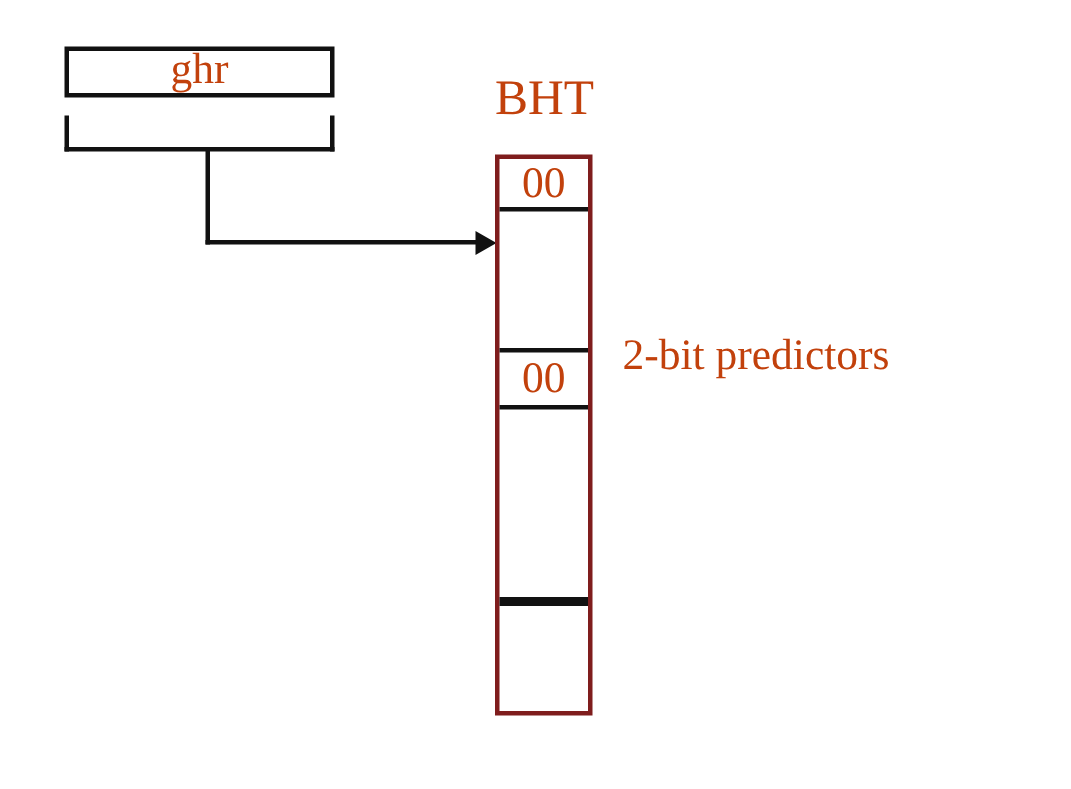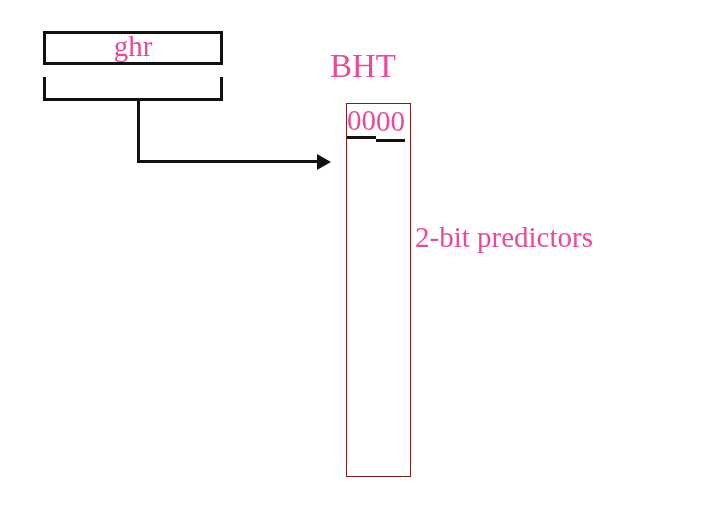--- a/index.html
+++ b/index.html
@@ -5,21 +5,21 @@
   html, body {
     margin: 0;
     padding: 0;
     background: #ffffff;
   }
   .canvas {
     position: relative;
     width: 714px;
     height: 526px;
     background: #ffffff;
-    color: #ec4899;
+    color: #c2410c;
     font-family: "Liberation Serif", "DejaVu Serif", serif;
     overflow: hidden;
   }
   
   .ghr-box {
     position: absolute;
     left: 43px;
     top: 31px;
     width: 180px;
     height: 34px;
@@ -79,28 +79,28 @@
     left: 324px;
     top: 50px;
     width: 78px;
     text-align: center;
     font-size: 33px;
     line-height: 32px;
   }
   
   .bht-table {
     position: absolute;
-    left: 346px;
+    left: 330px;
     top: 103px;
     width: 65px;
     height: 374px;
     box-sizing: border-box;
-    border: 1px solid #7f1d1d;
+    border: 3px solid #7f1d1d;
     display: flex;
-    flex-direction: row;
+    flex-direction: column;
     background: #ffffff;
   }
   .bht-row {
     box-sizing: border-box;
     border-bottom: 3px solid #111111;
     display: flex;
     align-items: center;
     justify-content: center;
     font-size: 29px;
   }

